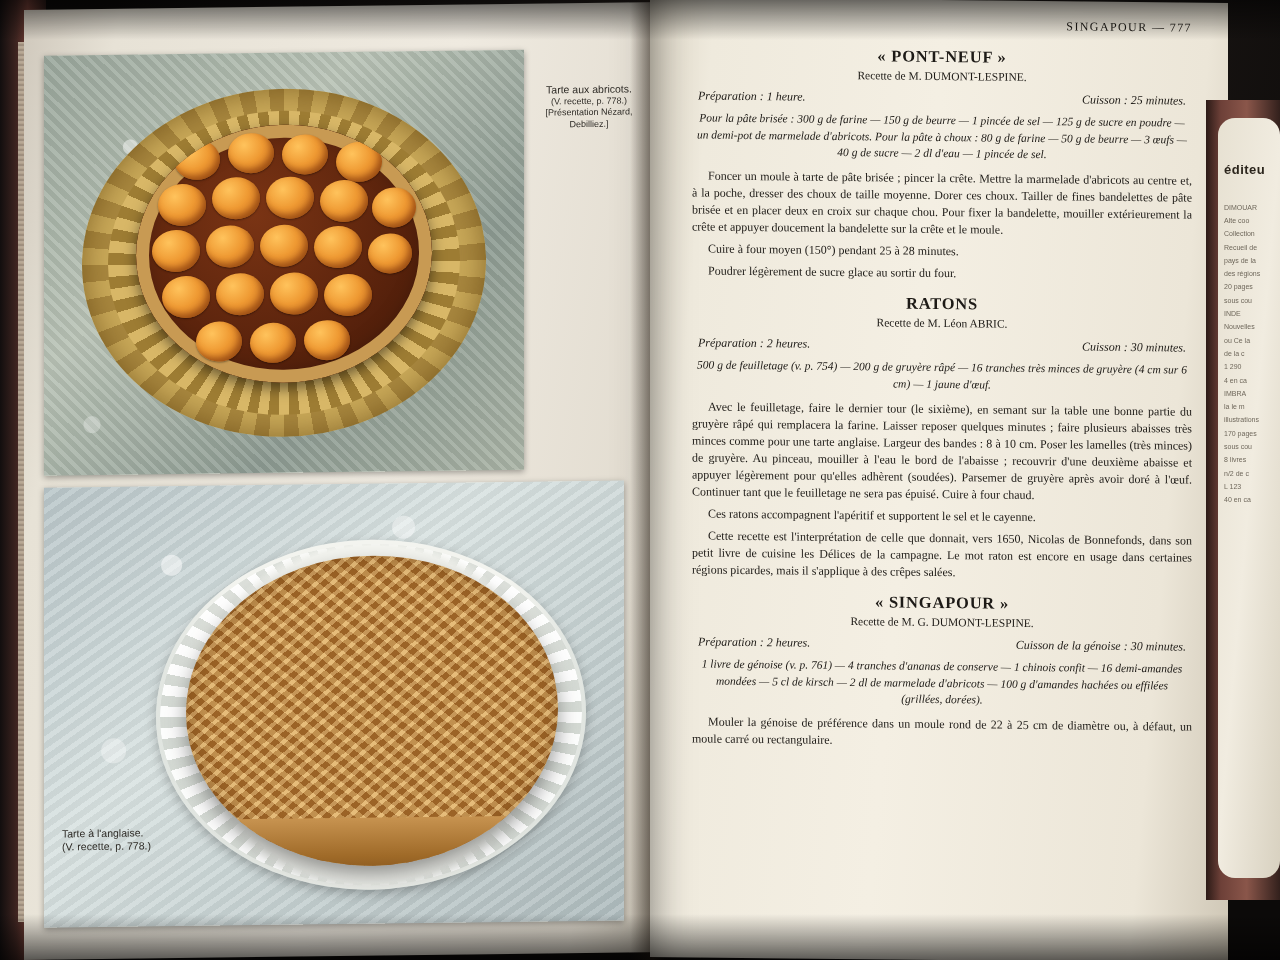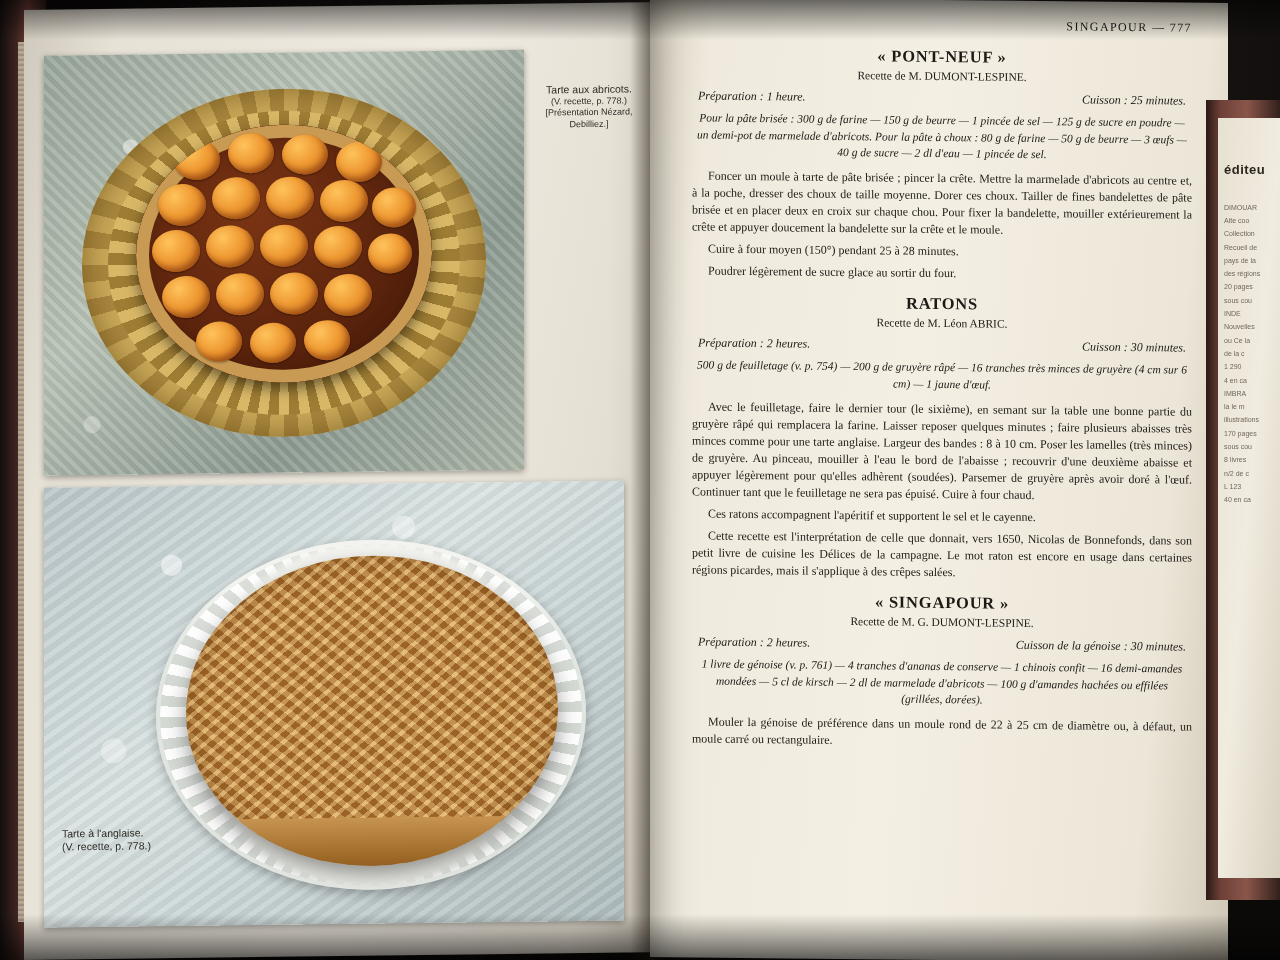--- a/index.html
+++ b/index.html
@@ -275,20 +275,21 @@
     left: 1218px; top: 118px;
     width: 62px; height: 760px;
     background: linear-gradient(95deg, #e7e1d2 0%, #f1ece0 50%, #d8d1c0 100%);
     font-family: "Liberation Sans", sans-serif;
     font-size: 7px;
     color: #40382c;
     padding: 40px 4px 0 6px;
     box-sizing: border-box;
     line-height: 1.9;
     overflow: hidden;
+    border-radius: 17px;
   }
   .book-right-page .bhead {
     font-size: 13px;
     font-weight: bold;
     letter-spacing: .5px;
     margin-bottom: 18px;
     color: #2b251c;
   }
   .book-right-page .line { opacity: .75; }
 

